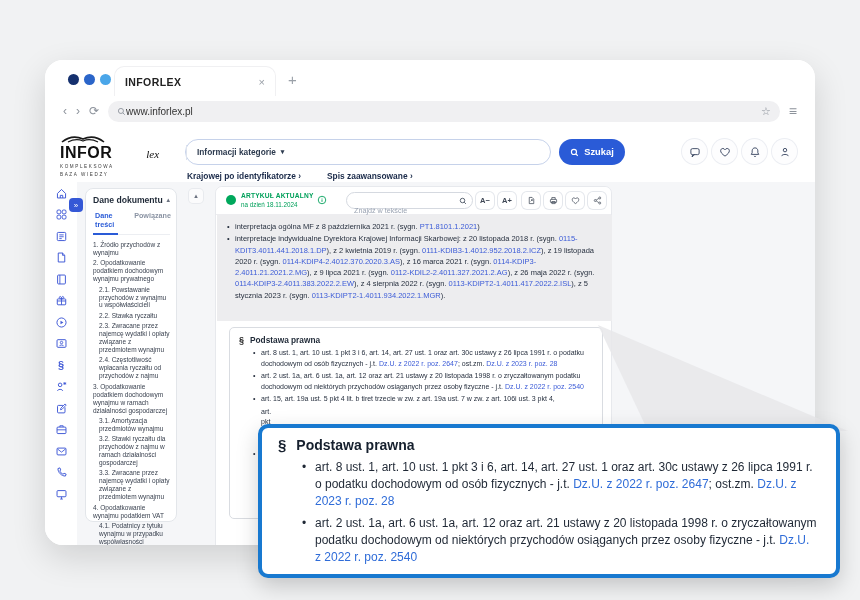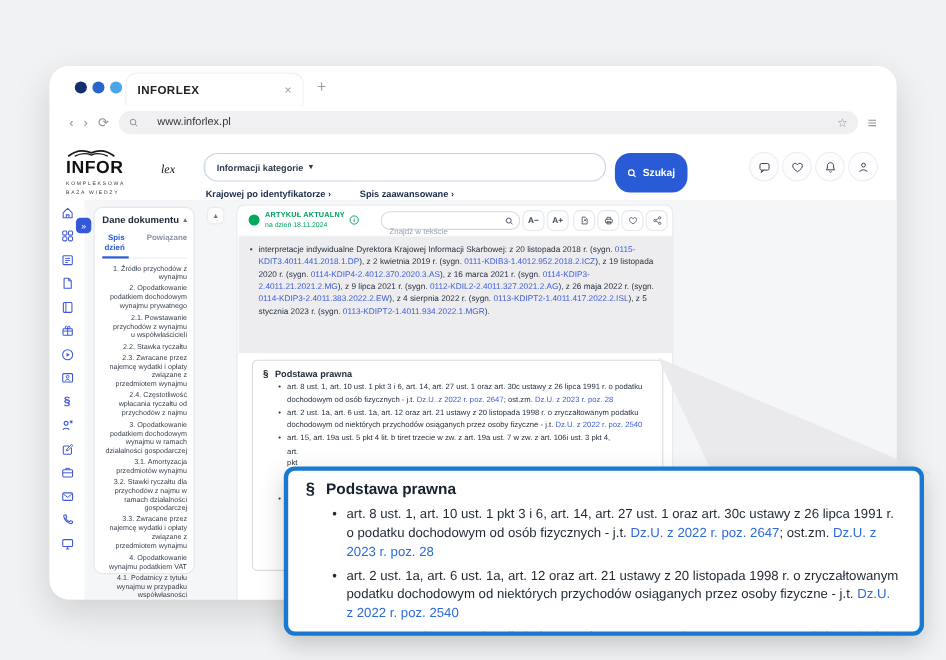--- a/index.html
+++ b/index.html
@@ -11,51 +11,51 @@
           box-shadow:0 12px 34px rgba(0,0,0,.14);overflow:hidden;z-index:1;}
   .tabbar{left:0;top:0;width:100%;height:36px;background:#fff;}
   .dot{width:11px;height:11px;border-radius:50%;top:14px;}
   .tab{left:70px;top:7px;width:160px;height:29px;background:#fff;border-radius:9px 9px 0 0;
        box-shadow:0 0 0 1px #f0f0f2;display:flex;align-items:center;padding:0 10px;box-sizing:border-box;}
   .tab-title{font-size:10.5px;font-weight:bold;color:#222;letter-spacing:.4px;}
   .tab-close{margin-left:auto;color:#9aa0a8;font-size:11px;cursor:default;}
   .newtab{left:243px;top:12px;color:#9aa0a8;font-size:15px;line-height:15px;}
   .urlrow{left:0;top:36px;width:100%;height:30px;background:#fff;display:flex;align-items:center;padding:0 18px;box-sizing:border-box;gap:9px;}
   .nav-ic{color:#8d939c;font-size:12px;line-height:12px;}
-  .urlpill{flex:1;height:21px;background:#f0f0f2;border-radius:11px;display:flex;align-items:center;padding:0 9px;gap:17px;justify-content:space-between;}
+  .urlpill{flex:1;height:21px;background:#f0f0f2;border-radius:11px;display:flex;align-items:center;padding:0 9px;gap:0;justify-content:space-between;}
   .url-text{font-size:10px;color:#333;}
   .url-star{margin-left:auto;color:#8d939c;font-size:11px;}
   .hamb{color:#8d939c;font-size:14px;}
   
   .sitehead{left:0;top:66px;width:100%;height:56px;background:#fff;border-bottom:1px solid #ececef;}
   .logo{left:15px;top:7px;width:120px;}
   .logo-name{font-size:16px;font-weight:800;color:#101010;letter-spacing:.5px;line-height:15px;}
   .logo-lex{font-size:11px;font-style:italic;font-family:"Liberation Serif",serif;color:#101010;margin-left:34px;}
   .logo-tag{font-size:4.6px;letter-spacing:1.6px;color:#3a3a3a;line-height:6px;margin-top:2px;}
   .searchpill{left:140px;top:13px;width:366px;height:26px;border:1px solid #c6d2ea;border-radius:14px;background:#fff;
               display:flex;align-items:center;box-sizing:border-box;}
   .searchpill input{border:0;outline:0;flex:1;font-size:8.8px;color:#333;padding:0 0 0 12px;background:transparent;font-family:inherit;}
   .searchpill input::placeholder{color:#9aa3b2;}
   .cat-sep{width:1px;height:15px;background:#dde3ee;}
   .cat{display:flex;align-items:center;gap:5px;padding:0 10px;font-size:8.3px;font-weight:bold;color:#2c3a4e;white-space:nowrap;}
   .cat .chev{font-size:7px;color:#2c3a4e;}
-  .szukaj{left:514px;top:13px;width:66px;height:36px;border-radius:14px;background:#2a5bd7;color:#fff;display:flex;
+  .szukaj{left:514px;top:13px;width:66px;height:26px;border-radius:14px;background:#2a5bd7;color:#fff;display:flex;
           align-items:center;justify-content:center;gap:5px;font-size:9.3px;font-weight:bold;}
   .hlinks{left:142px;top:45px;display:flex;gap:26px;font-size:8.4px;font-weight:bold;color:#1b2b4a;}
   .hlinks .chev{font-weight:bold;color:#1b2b4a;}
   .hicons{right:18px;top:13px;display:flex;gap:5px;}
   .hic{width:25px;height:25px;border-radius:50%;background:#fdfdfe;box-shadow:0 0 0 1px #eceef3;display:flex;align-items:center;justify-content:center;color:#33415c;}
   
   .content{left:0;top:122px;width:100%;height:363px;background:#f5f6f8;}
   .railbg{left:0;top:0;width:32px;height:100%;background:#fff;}
   .rail{left:0;top:4px;width:32px;display:flex;flex-direction:column;align-items:center;gap:7.5px;}
   .rail .ric{width:14px;height:14px;color:#4059d6;display:flex;align-items:center;justify-content:center;}
   .collapse{left:24px;top:16px;width:14px;height:14px;border-radius:4px;background:#3558d6;color:#fff;font-size:8px;
             display:flex;align-items:center;justify-content:center;z-index:3;}
-  .tocpanel{left:40px;top:6px;width:92px;height:334px;background:#fff;border:1px solid #e3e6ea;border-radius:8px;box-sizing:border-box;padding:6px 6px 0 7px;z-index:2;text-align:right;}
+  .tocpanel{left:40px;top:6px;width:92px;height:334px;background:#fff;border:1px solid #e3e6ea;border-radius:8px;box-sizing:border-box;padding:6px 6px 0 7px;z-index:2;}
   .toc-head{display:flex;align-items:center;}
   .toc-title{font-size:8.6px;font-weight:bold;color:#1f2937;}
   .toc-col{margin-left:auto;color:#6b7280;font-size:7px;}
   .toc-tabs{display:flex;margin-top:6px;border-bottom:1px solid #eceef2;}
   .toc-tab{font-size:7.2px;padding:0 4px 4px 2px;color:#8a93a3;font-weight:bold;}
   .toc-tab.active{color:#2a5bd7;border-bottom:2px solid #2a5bd7;margin-bottom:-1px;}
   .toc-tab + .toc-tab{margin-left:14px;}
   .toclist{margin-top:6px;}
   .toc-item{font-size:6.5px;line-height:1.22;color:#39414f;margin-bottom:2.5px;}
   .toc-item.lvl2{padding-left:6px;}
@@ -289,21 +289,21 @@
         </span>
     </div>
     <div class="abs collapse">»</div>
 
     <div class="abs tocpanel">
       <div class="toc-head">
         <span class="toc-title">Dane dokumentu</span>
         <span class="toc-col">▴</span>
       </div>
       <div class="toc-tabs">
-        <span class="toc-tab active">Spis dzień</span>
+        <span class="toc-tab active">Dane treści</span>
         <span class="toc-tab">Powiązane</span>
       </div>
       <div class="toclist">
           <div class="toc-item lvl1">1. Źródło przychodów z wynajmu</div>
           <div class="toc-item lvl1">2. Opodatkowanie podatkiem dochodowym wynajmu prywatnego</div>
           <div class="toc-item lvl2">2.1. Powstawanie przychodów z wynajmu u współwłaścicieli</div>
           <div class="toc-item lvl2">2.2. Stawka ryczałtu</div>
           <div class="toc-item lvl2">2.3. Zwracane przez najemcę wydatki i opłaty związane z przedmiotem wynajmu</div>
           <div class="toc-item lvl2">2.4. Częstotliwość wpłacania ryczałtu od przychodów z najmu</div>
           <div class="toc-item lvl1">3. Opodatkowanie podatkiem dochodowym wynajmu w ramach działalności gospodarczej</div>
@@ -358,20 +358,21 @@
               <circle cx="12" cy="3.5" r="1.8" fill="none" stroke="currentColor" stroke-width="1.2"></circle>
               <circle cx="4" cy="8" r="1.8" fill="none" stroke="currentColor" stroke-width="1.2"></circle>
               <circle cx="12" cy="12.5" r="1.8" fill="none" stroke="currentColor" stroke-width="1.2"></circle>
               <path d="M5.6 7.2l4.8-2.9M5.6 8.8l4.8 2.9" stroke="currentColor" stroke-width="1.2"></path>
             </svg>
           </div>
       </div>
 
       <div class="abs grayblock">
         <ul class="bullets">
+            <li><span>interpretacja ogólna MF z 8 października 2021 r. (sygn. </span><span class="lnk">PT1.8101.1.2021</span><span>)</span></li>
             <li><span>interpretacje indywidualne Dyrektora Krajowej Informacji Skarbowej: z 20 listopada 2018 r. (sygn. </span><span class="lnk">0115-KDIT3.4011.441.2018.1.DP</span><span>), z 2 kwietnia 2019 r. (sygn. </span><span class="lnk">0111-KDIB3-1.4012.952.2018.2.ICZ</span><span>), z 19 listopada 2020 r. (sygn. </span><span class="lnk">0114-KDIP4-2.4012.370.2020.3.AS</span><span>), z 16 marca 2021 r. (sygn. </span><span class="lnk">0114-KDIP3-2.4011.21.2021.2.MG</span><span>), z 9 lipca 2021 r. (sygn. </span><span class="lnk">0112-KDIL2-2.4011.327.2021.2.AG</span><span>), z 26 maja 2022 r. (sygn. </span><span class="lnk">0114-KDIP3-2.4011.383.2022.2.EW</span><span>), z 4 sierpnia 2022 r. (sygn. </span><span class="lnk">0113-KDIPT2-1.4011.417.2022.2.ISL</span><span>), z 5 stycznia 2023 r. (sygn. </span><span class="lnk">0113-KDIPT2-1.4011.934.2022.1.MGR</span><span>).</span></li>
           </ul>
       </div>
 
       <div class="abs legalbox">
         <div class="legal-head">
           <span class="legal-par">§</span>
           <span class="legal-title">Podstawa prawna</span>
         </div>
         <ul class="legallist">

